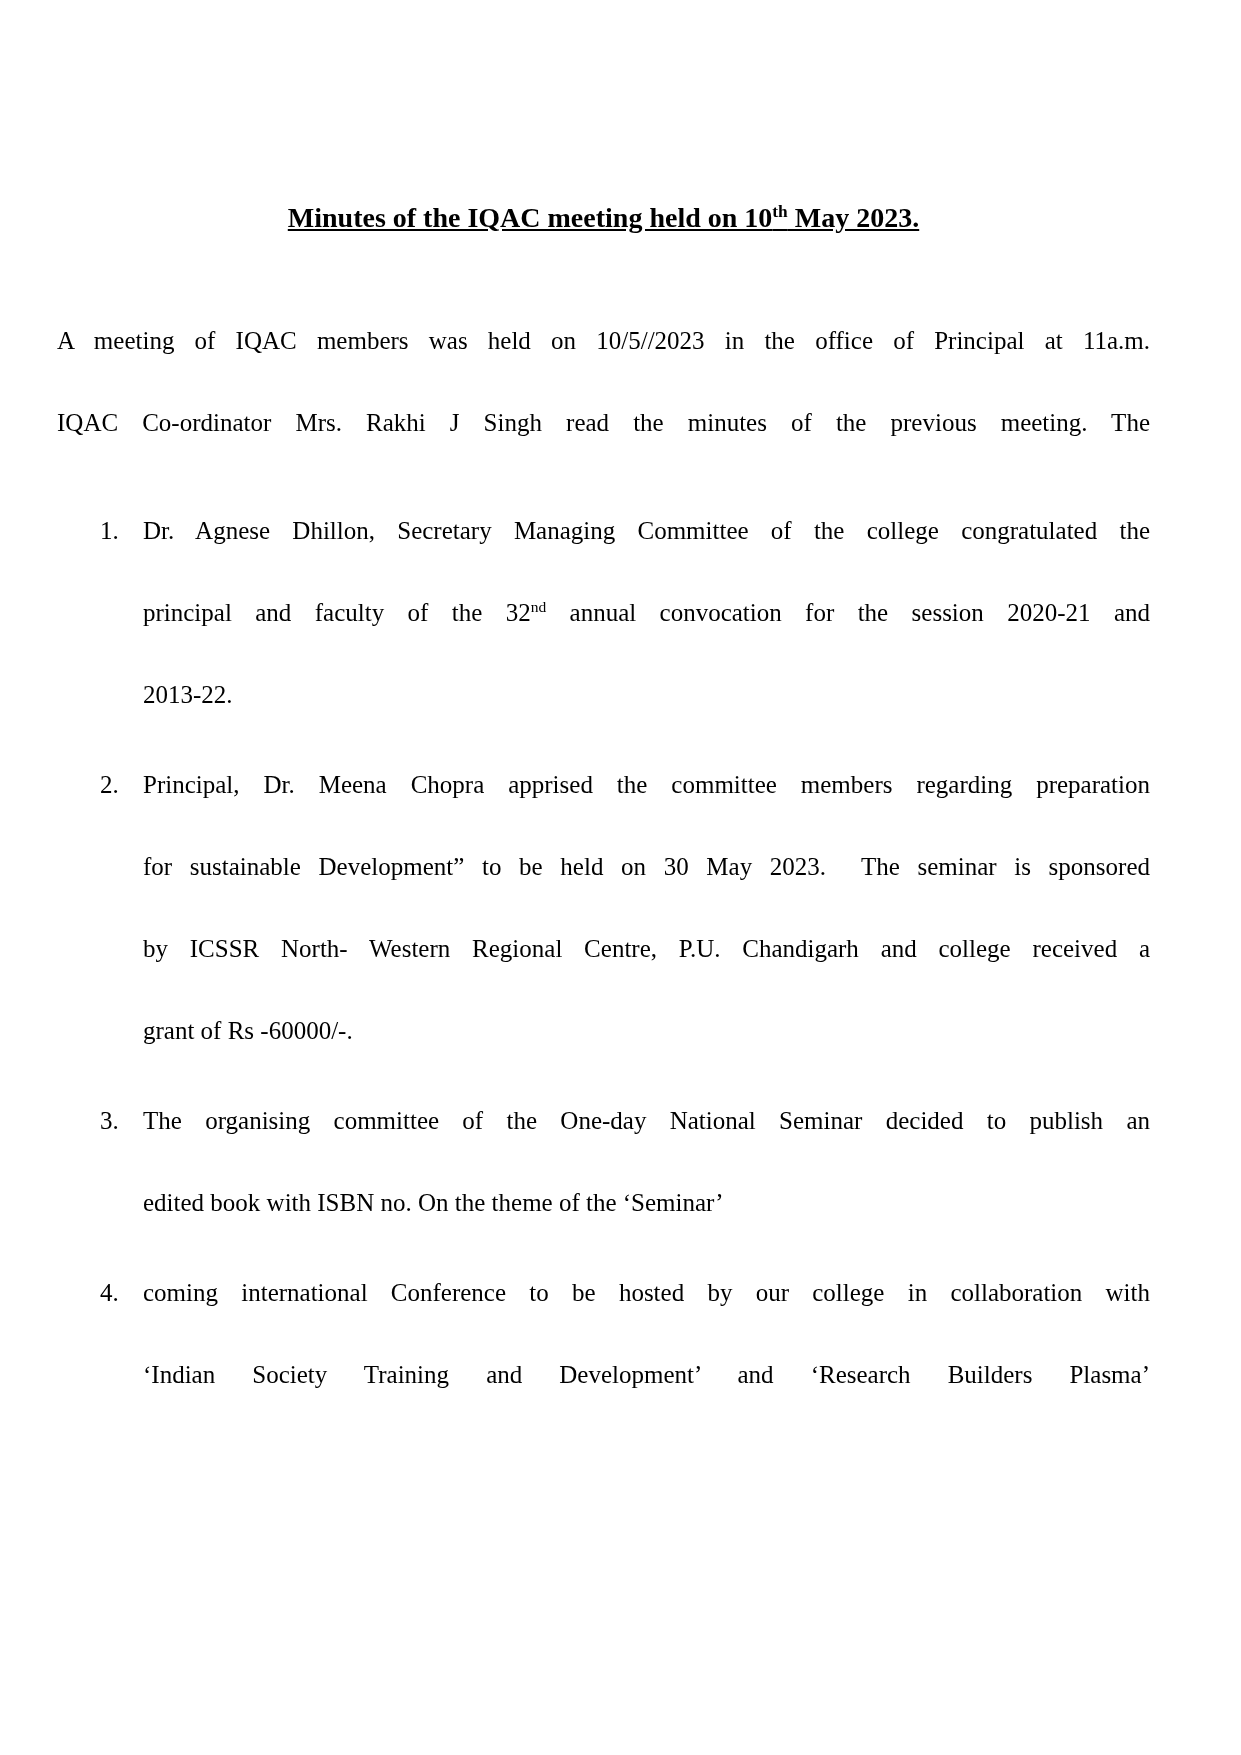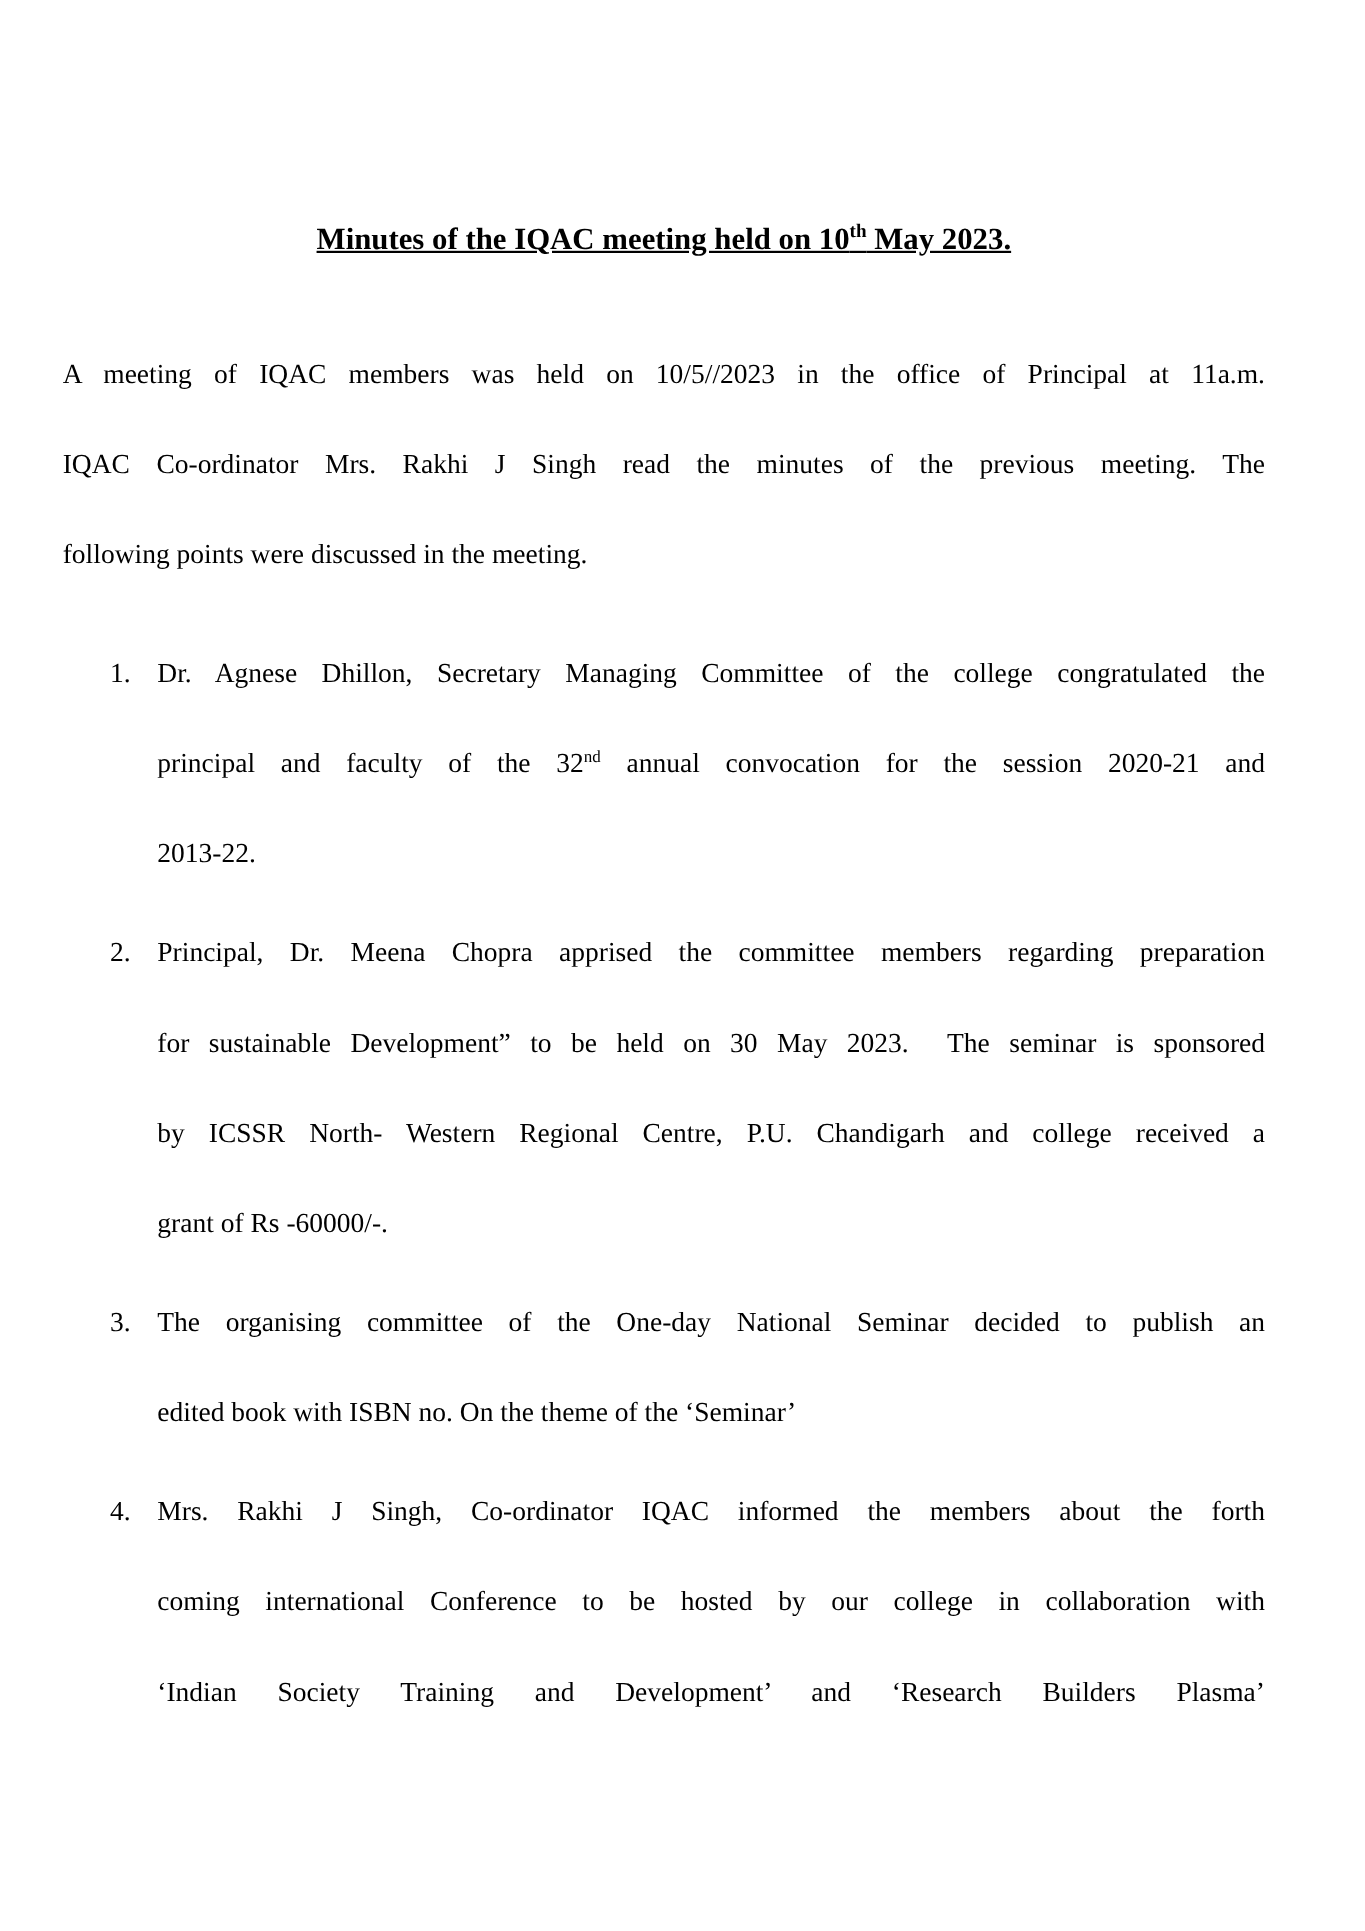--- a/index.html
+++ b/index.html
@@ -69,21 +69,20 @@
 </style>
 </head>
 <body>
 
 <div class="page">
   <h1 class="doc-title"><span>Minutes of the IQAC meeting held on 10</span><sup>th</sup><span> May 2023.</span></h1>
 
   <div class="body-text paragraph">
       <div class="line just"><span>A meeting of IQAC members was held on 10/5//2023 in the office of Principal at 11a.m.</span></div>
       <div class="line just"><span>IQAC Co-ordinator Mrs. Rakhi J Singh read the minutes of the previous meeting. The</span></div>
-      <div class="line"><span>following points were discussed in the meeting.</span></div>
     </div>
 
   <div class="body-text list">
       <div class="list-item">
         <span class="list-marker">1.</span>
         <div class="line just"><span>Dr. Agnese Dhillon, Secretary Managing Committee of the college congratulated the</span></div>
         <div class="line just"><span>principal and faculty of the 32</span><sup>nd</sup><span> annual convocation for the session 2020-21 and</span></div>
         <div class="line"><span>2013-22.</span></div>
       </div>
       <div class="list-item">
@@ -93,18 +92,17 @@
         <div class="line just"><span>by ICSSR North- Western Regional Centre, P.U. Chandigarh and college received a</span></div>
         <div class="line"><span>grant of Rs -60000/-.</span></div>
       </div>
       <div class="list-item">
         <span class="list-marker">3.</span>
         <div class="line just"><span>The organising committee of the One-day National Seminar decided to publish an</span></div>
         <div class="line"><span>edited book with ISBN no. On the theme of the ‘Seminar’</span></div>
       </div>
       <div class="list-item">
         <span class="list-marker">4.</span>
-        <div class="line just"><span>Mrs. Rakhi J Singh, Co-ordinator IQAC informed the members about the forth</span></div>
         <div class="line just"><span>coming international Conference to be hosted by our college in collaboration with</span></div>
         <div class="line just"><span>‘Indian Society Training and Development’ and ‘Research Builders Plasma’</span></div>
       </div>
     </div>
 </div>
 
 </body></html>

